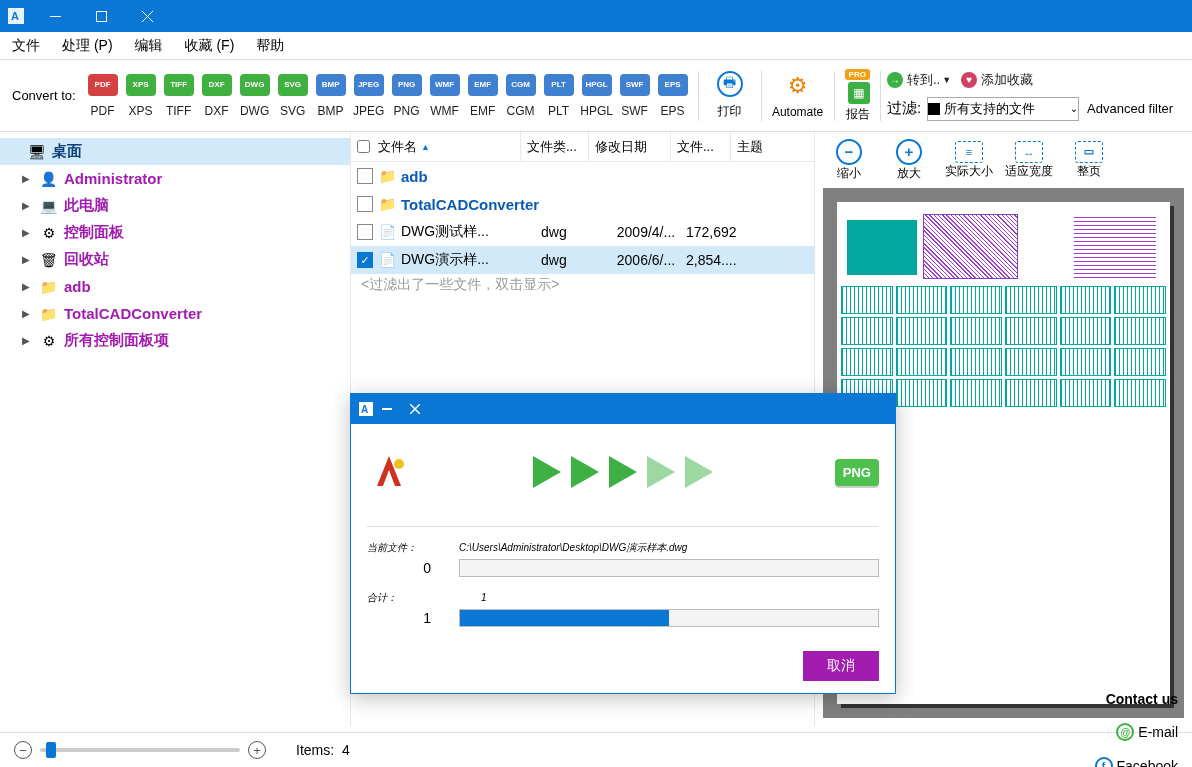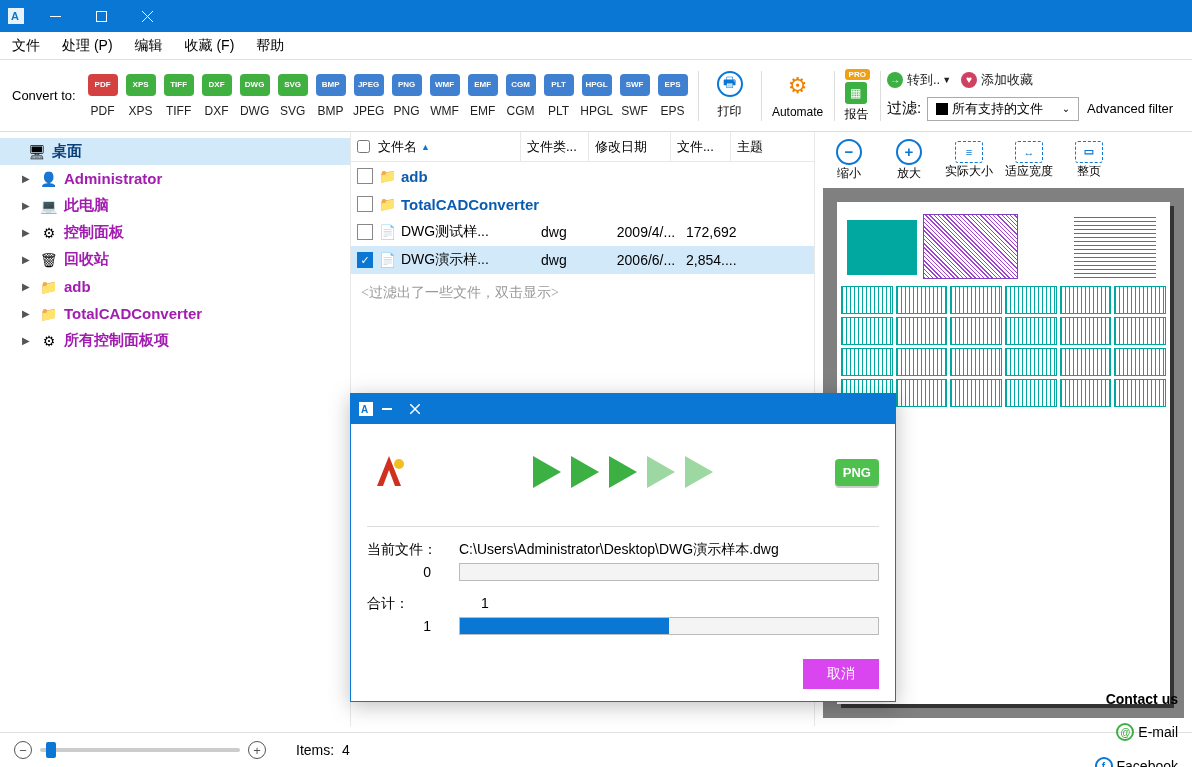--- a/index.html
+++ b/index.html
@@ -19,25 +19,25 @@
 .toolbar { height: 72px; display: flex; align-items: center; padding: 0 12px; font-size: 12px; border-bottom: 1px solid #ddd; }
 .convert-label { font-size: 13px; margin-right: 8px; }
 .fmt-btn { display: flex; flex-direction: column; align-items: center; width: 38px; cursor: pointer; }
 .fmt-btn .badge { width: 30px; height: 22px; border-radius: 4px; display: flex; align-items: center; justify-content: center; color: #fff; font-size: 8px; font-weight: bold; position: relative; }
 .fmt-btn .badge::before { content: ''; position: absolute; top: -4px; left: 4px; width: 0; height: 0; border-left: 6px solid transparent; border-bottom: 4px solid currentColor; opacity: 0.6; }
 .fmt-btn .lbl { margin-top: 8px; font-size: 12px; color: #222; }
 .sep { width: 1px; height: 50px; background: #ddd; margin: 0 6px; }
 .big-btn { display: flex; flex-direction: column; align-items: center; width: 50px; cursor: pointer; font-size: 12px; }
 .big-btn .ico { width: 26px; height: 26px; border-radius: 50%; display: flex; align-items: center; justify-content: center; font-size: 14px; margin-bottom: 6px; }
 .pro-badge { background: #f0a010; color: #fff; font-size: 8px; padding: 1px 4px; border-radius: 3px; font-weight: bold; }
-.report-btn { display: flex; flex-direction: column; align-items: flex-start; cursor: pointer; margin: 16px 4px; }
+.report-btn { display: flex; flex-direction: column; align-items: flex-end; cursor: pointer; margin: 16px 4px; }
 .link-btn { display: flex; align-items: center; font-size: 13px; color: #222; cursor: pointer; margin-right: 10px; }
 .link-btn .circ { width: 16px; height: 16px; border-radius: 50%; display: flex; align-items: center; justify-content: center; color: #fff; font-size: 10px; margin-right: 4px; }
 .filter-row { display: flex; align-items: center; margin-top: 4px; }
-.filter-select { border: 1px solid #aaa; height: 24px; width: 152px; display: flex; align-items: center; padding: 0 8px; font-size: 13px; background: #fff; cursor: pointer; }
+.filter-select { border: 1px solid #aaa; height: 24px; width: 152px; display: flex; align-items: center; padding: 0 0; font-size: 13px; background: #fff; cursor: pointer; }
 .filter-select .sq { width: 12px; height: 12px; background: #000; margin-right: 4px; }
 .filter-select .chev { margin-left: auto; font-size: 10px; }
 
 
 .main { display: flex; height: 594px; }
 .tree { width: 350px; padding: 6px 0; font-size: 15px; overflow: auto; }
 .tree-item { display: flex; align-items: center; height: 27px; padding: 0 10px; cursor: pointer; }
 .tree-item.selected { background: #d2e9fa; }
 .tree-item .exp { width: 12px; color: #555; font-size: 10px; }
 .tree-item .ti-icon { width: 18px; height: 18px; margin: 0 6px; display: flex; align-items: center; justify-content: center; font-size: 14px; }
@@ -53,49 +53,49 @@
 .fl-row.selected { background: #d2e9fa; }
 .fl-row .cb { width: 16px; height: 16px; border: 1px solid #888; margin-right: 6px; display: flex; align-items: center; justify-content: center; }
 .fl-row .cb.checked { background: #0a77d5; border-color: #0a77d5; color: #fff; font-size: 11px; }
 .fl-row .file-ico { width: 16px; height: 16px; margin-right: 6px; }
 .fl-row .folder-ico { color: #f0a010; }
 .fl-row .name { width: 140px; overflow: hidden; text-overflow: ellipsis; white-space: nowrap; }
 .fl-row .name.bold { color: #0a5cb0; font-weight: bold; font-size: 15px; }
 .fl-row .type { width: 65px; }
 .fl-row .date { width: 80px; text-align: center; }
 .fl-row .size { width: 70px; }
-.fl-filtered { font-size: 14px; color: #999; padding: 10px 10px; font-family: Liberation Serif, serif; }
+.fl-filtered { font-size: 14px; color: #999; padding: 2px 10px; }
 
 .preview { flex: 1; border-left: 1px solid #e8e8e8; display: flex; flex-direction: column; }
 .preview-toolbar { height: 56px; display: flex; align-items: center; padding: 0 6px; gap: 4px; font-size: 12px; }
 .pv-btn { display: flex; flex-direction: column; align-items: center; width: 56px; cursor: pointer; }
 .pv-btn .pv-ico { width: 26px; height: 26px; border-radius: 50%; border: 2px solid #0a77d5; color: #0a77d5; display: flex; align-items: center; justify-content: center; font-size: 15px; font-weight: bold; }
 .pv-btn .pv-ico.rect { border-radius: 3px; border: 1px dashed #0a77d5; width: 28px; height: 22px; font-size: 11px; }
 .preview-canvas { flex: 1; background: #808080; margin: 0 8px 8px; padding: 14px; overflow: hidden; }
 .preview-page { background: #fff; width: 100%; height: 100%; box-shadow: 4px 4px 0 #333; padding: 10px; position: relative; }
 
 
 .modal { position: absolute; left: 350px; top: 393px; width: 546px; background: #fff; border: 1px solid #0a77d5; box-shadow: 0 4px 20px rgba(0,0,0,0.25); }
 .modal-title { height: 30px; background: #0a77d5; display: flex; align-items: center; color: #fff; padding: 0 8px; font-size: 13px; }
 .modal-title .mt-text { flex: 1; font-weight: bold; }
 .modal-title .mt-btn { width: 28px; height: 22px; display: flex; align-items: center; justify-content: center; cursor: pointer; }
 .modal-body { padding: 18px 16px 12px; }
 .modal-anim { display: flex; align-items: center; justify-content: space-between; height: 60px; margin-bottom: 24px; }
 .modal-anim .arrows { display: flex; gap: 10px; }
 .modal-anim .arrow { width: 0; height: 0; border-top: 16px solid transparent; border-bottom: 16px solid transparent; border-left: 28px solid #3cb043; }
 .modal-anim .arrow.faded { opacity: 0.5; }
 .modal-anim .png-badge { background: #4ec04e; color: #fff; padding: 6px 8px; border-radius: 4px; font-weight: bold; font-size: 13px; box-shadow: 0 2px 0 #ccc; }
-.modal-lbl { font-size: 14px; margin-bottom: 4px; }
+.modal-lbl { font-size: 10px; margin-bottom: 4px; font-style: italic; }
 .modal-lbl .k { display: inline-block; width: 92px; }
 .modal-prog-row { display: flex; align-items: center; margin-bottom: 14px; }
 .modal-prog-row .num { width: 92px; text-align: right; padding-right: 28px; font-size: 14px; }
 .modal-prog-row .bar { flex: 1; height: 18px; border: 1px solid #bbb; background: #f4f4f4; }
 .modal-prog-row .bar .fill { height: 100%; background: #0a77d5; }
 .modal-footer { display: flex; justify-content: flex-end; padding-top: 10px; }
-.modal-footer .cancel-btn { background: #d946ef; color: #fff; border: none; padding: 6px 24px; font-size: 14px; cursor: pointer; }
+.modal-footer .cancel-btn { background: #a21caf; color: #fff; border: none; padding: 6px 24px; font-size: 14px; cursor: pointer; }
 
 
 .statusbar { position: absolute; bottom: 0; left: 0; right: 0; height: 35px; display: flex; align-items: center; padding: 0 14px; font-size: 14px; border-top: 1px solid #e0e0e0; background: #fff; }
 .statusbar .zoom-ctrl { display: flex; align-items: center; gap: 8px; }
 .statusbar .zico { width: 18px; height: 18px; border: 1.5px solid #555; border-radius: 50%; display: flex; align-items: center; justify-content: center; font-size: 13px; cursor: pointer; color: #555; }
 .statusbar .slider { width: 200px; height: 4px; background: #ccc; position: relative; border-radius: 2px; }
 .statusbar .slider .thumb { position: absolute; left: 6px; top: -6px; width: 10px; height: 16px; background: #0a77d5; border-radius: 2px; }
 .statusbar .items { margin-left: 30px; }
 .statusbar .links { margin-left: auto; display: flex; align-items: flex-end; gap: 16px; flex-direction: column; }
 .statusbar .slink { display: flex; align-items: center; gap: 4px; cursor: pointer; }

